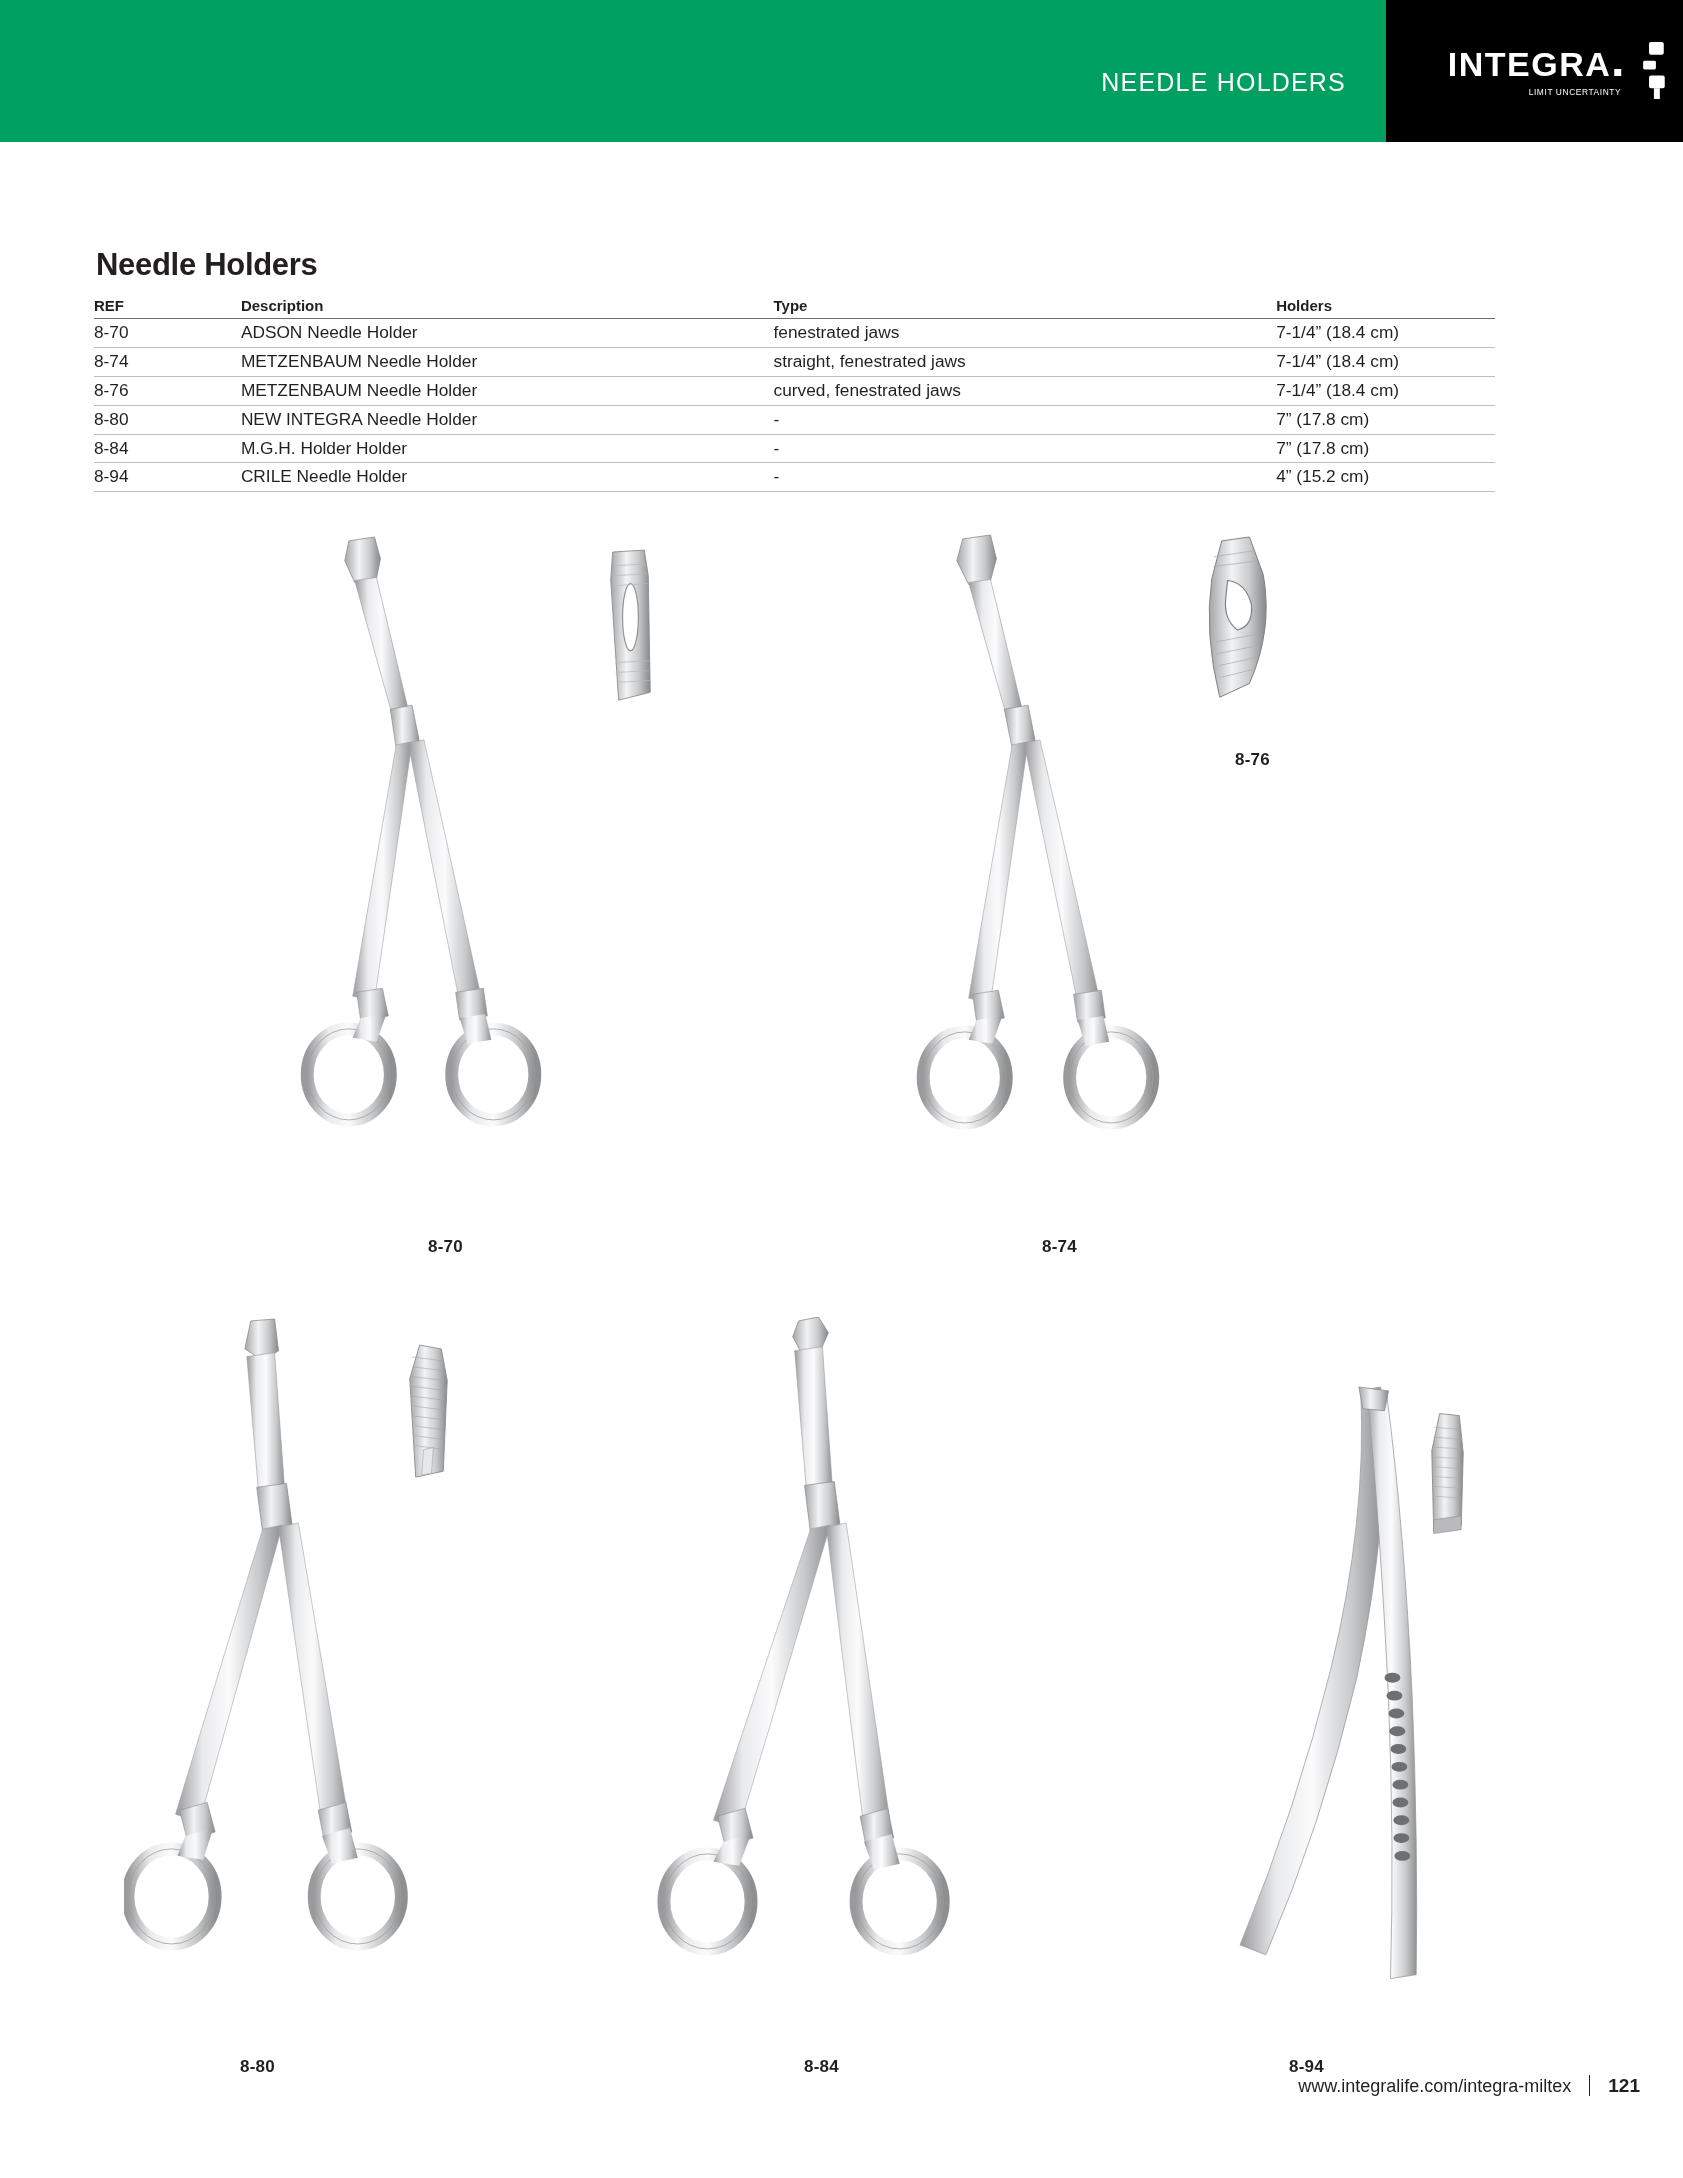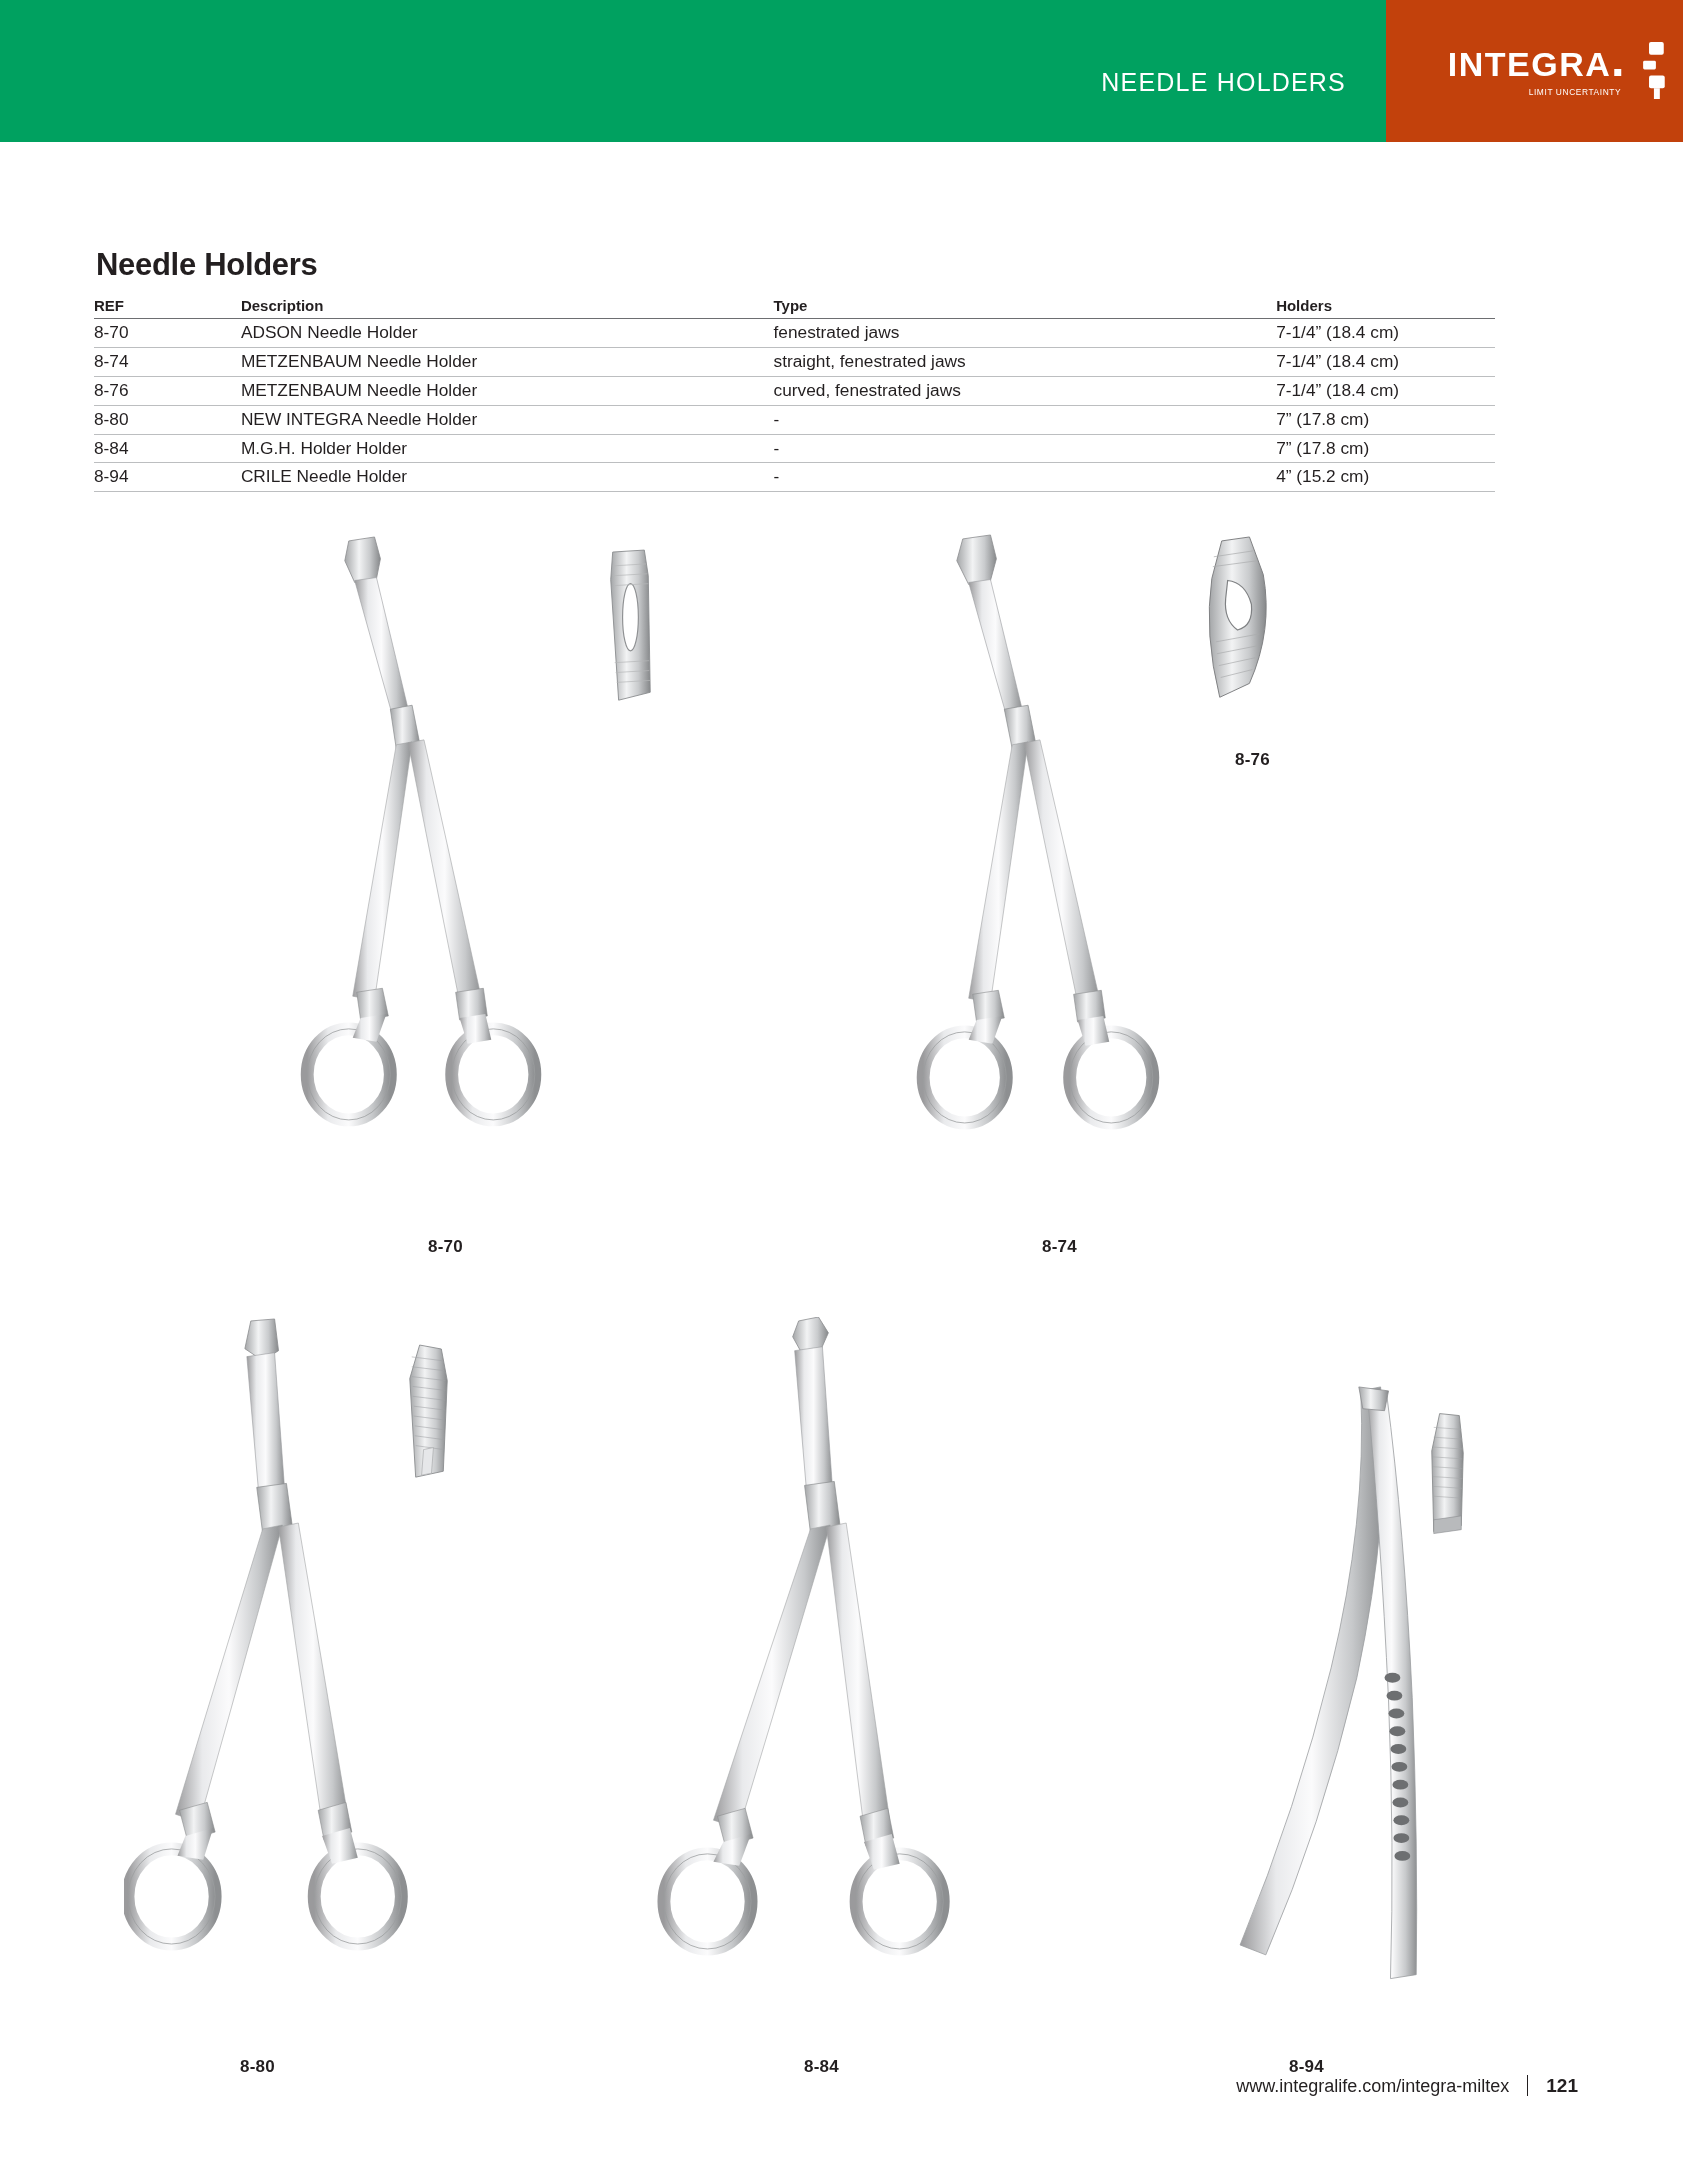--- a/index.html
+++ b/index.html
@@ -34,21 +34,21 @@
     letter-spacing: 1.2px;
     font-weight: 400;
     font-family: "Liberation Sans", sans-serif;
   }
   .logo-box {
     position: absolute;
     top: 0;
     left: 1386px;
     width: 297px;
     height: 142px;
-    background: #c2410c;
+    background: #000000;
   }
   .logo-inner {
     position: absolute;
     top: 50%;
     left: 50%;
     transform: translate(-50%, -50%);
     text-align: center;
     color: #ffffff;
     white-space: nowrap;
   }
@@ -136,21 +136,21 @@
     position: absolute;
   }
 
   
   .footer {
     position: absolute;
     left: 0;
     bottom: 81px;
     width: 1683px;
     text-align: right;
-    padding-right: 105px;
+    padding-right: 43px;
     box-sizing: border-box;
     font-size: 18px;
     color: #231f20;
   }
   .footer .url { margin-right: 18px; }
   .footer .pagenum {
     font-weight: bold;
     border-left: 1.5px solid #231f20;
     padding-left: 18px;
     font-size: 19px;

